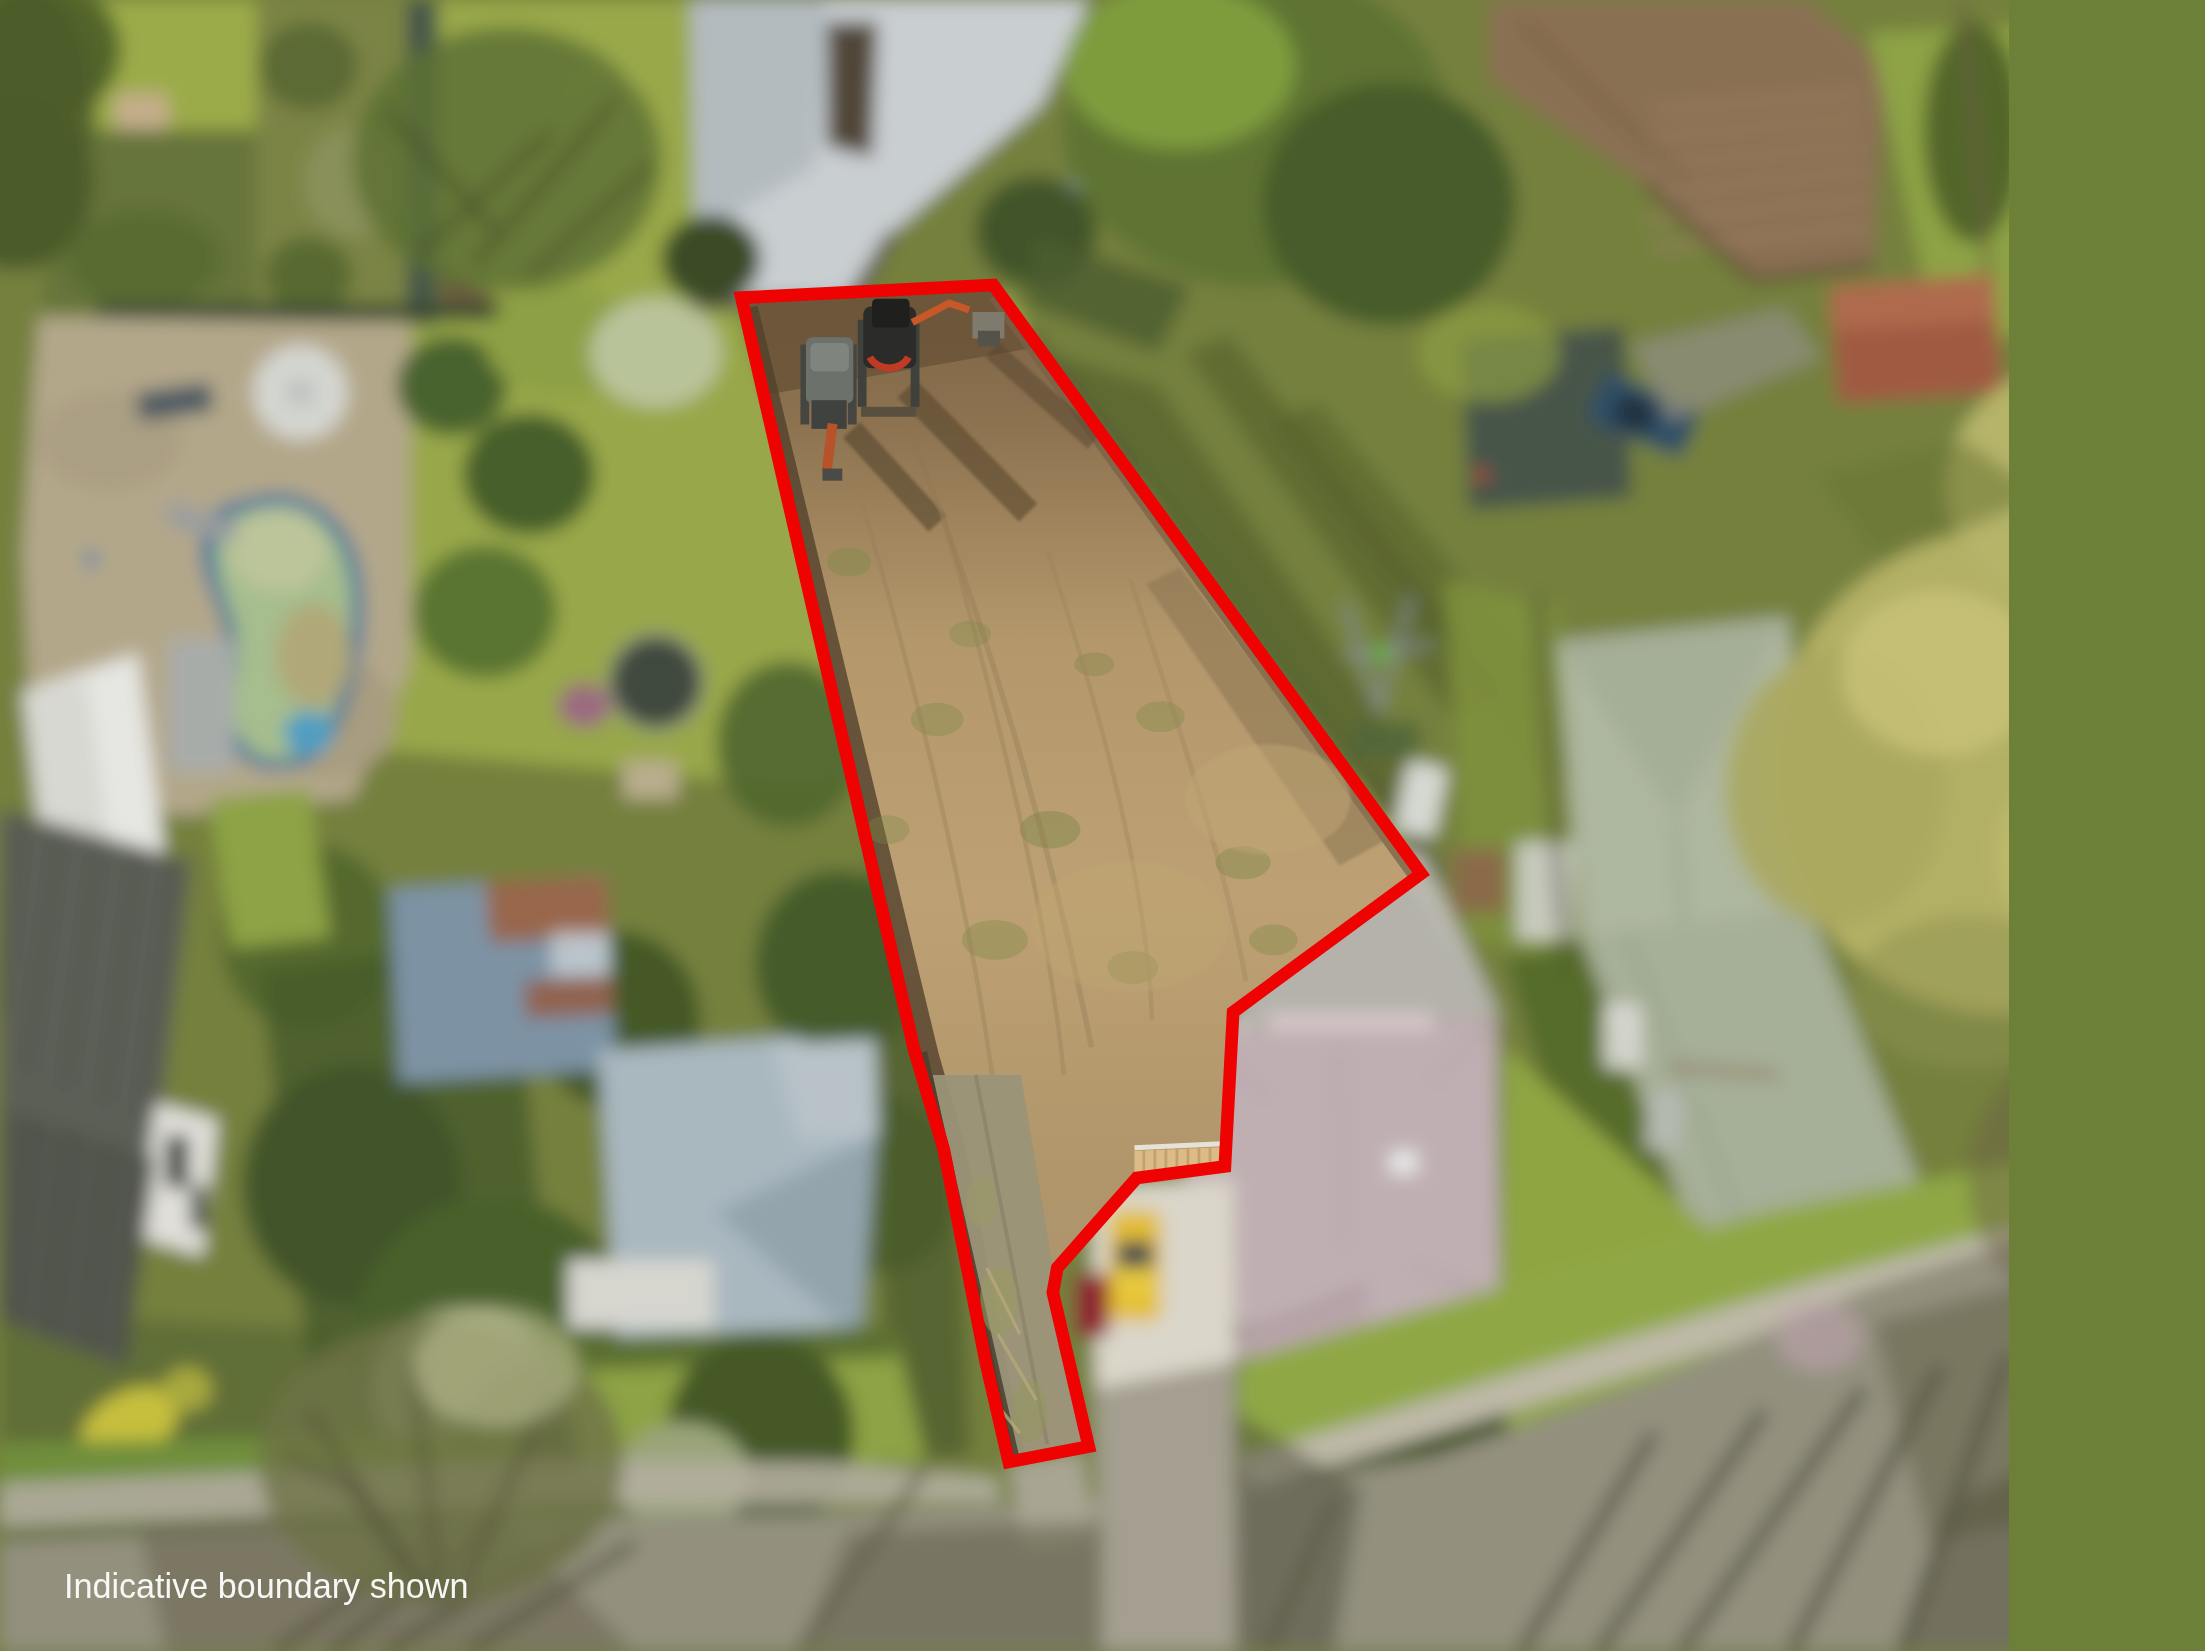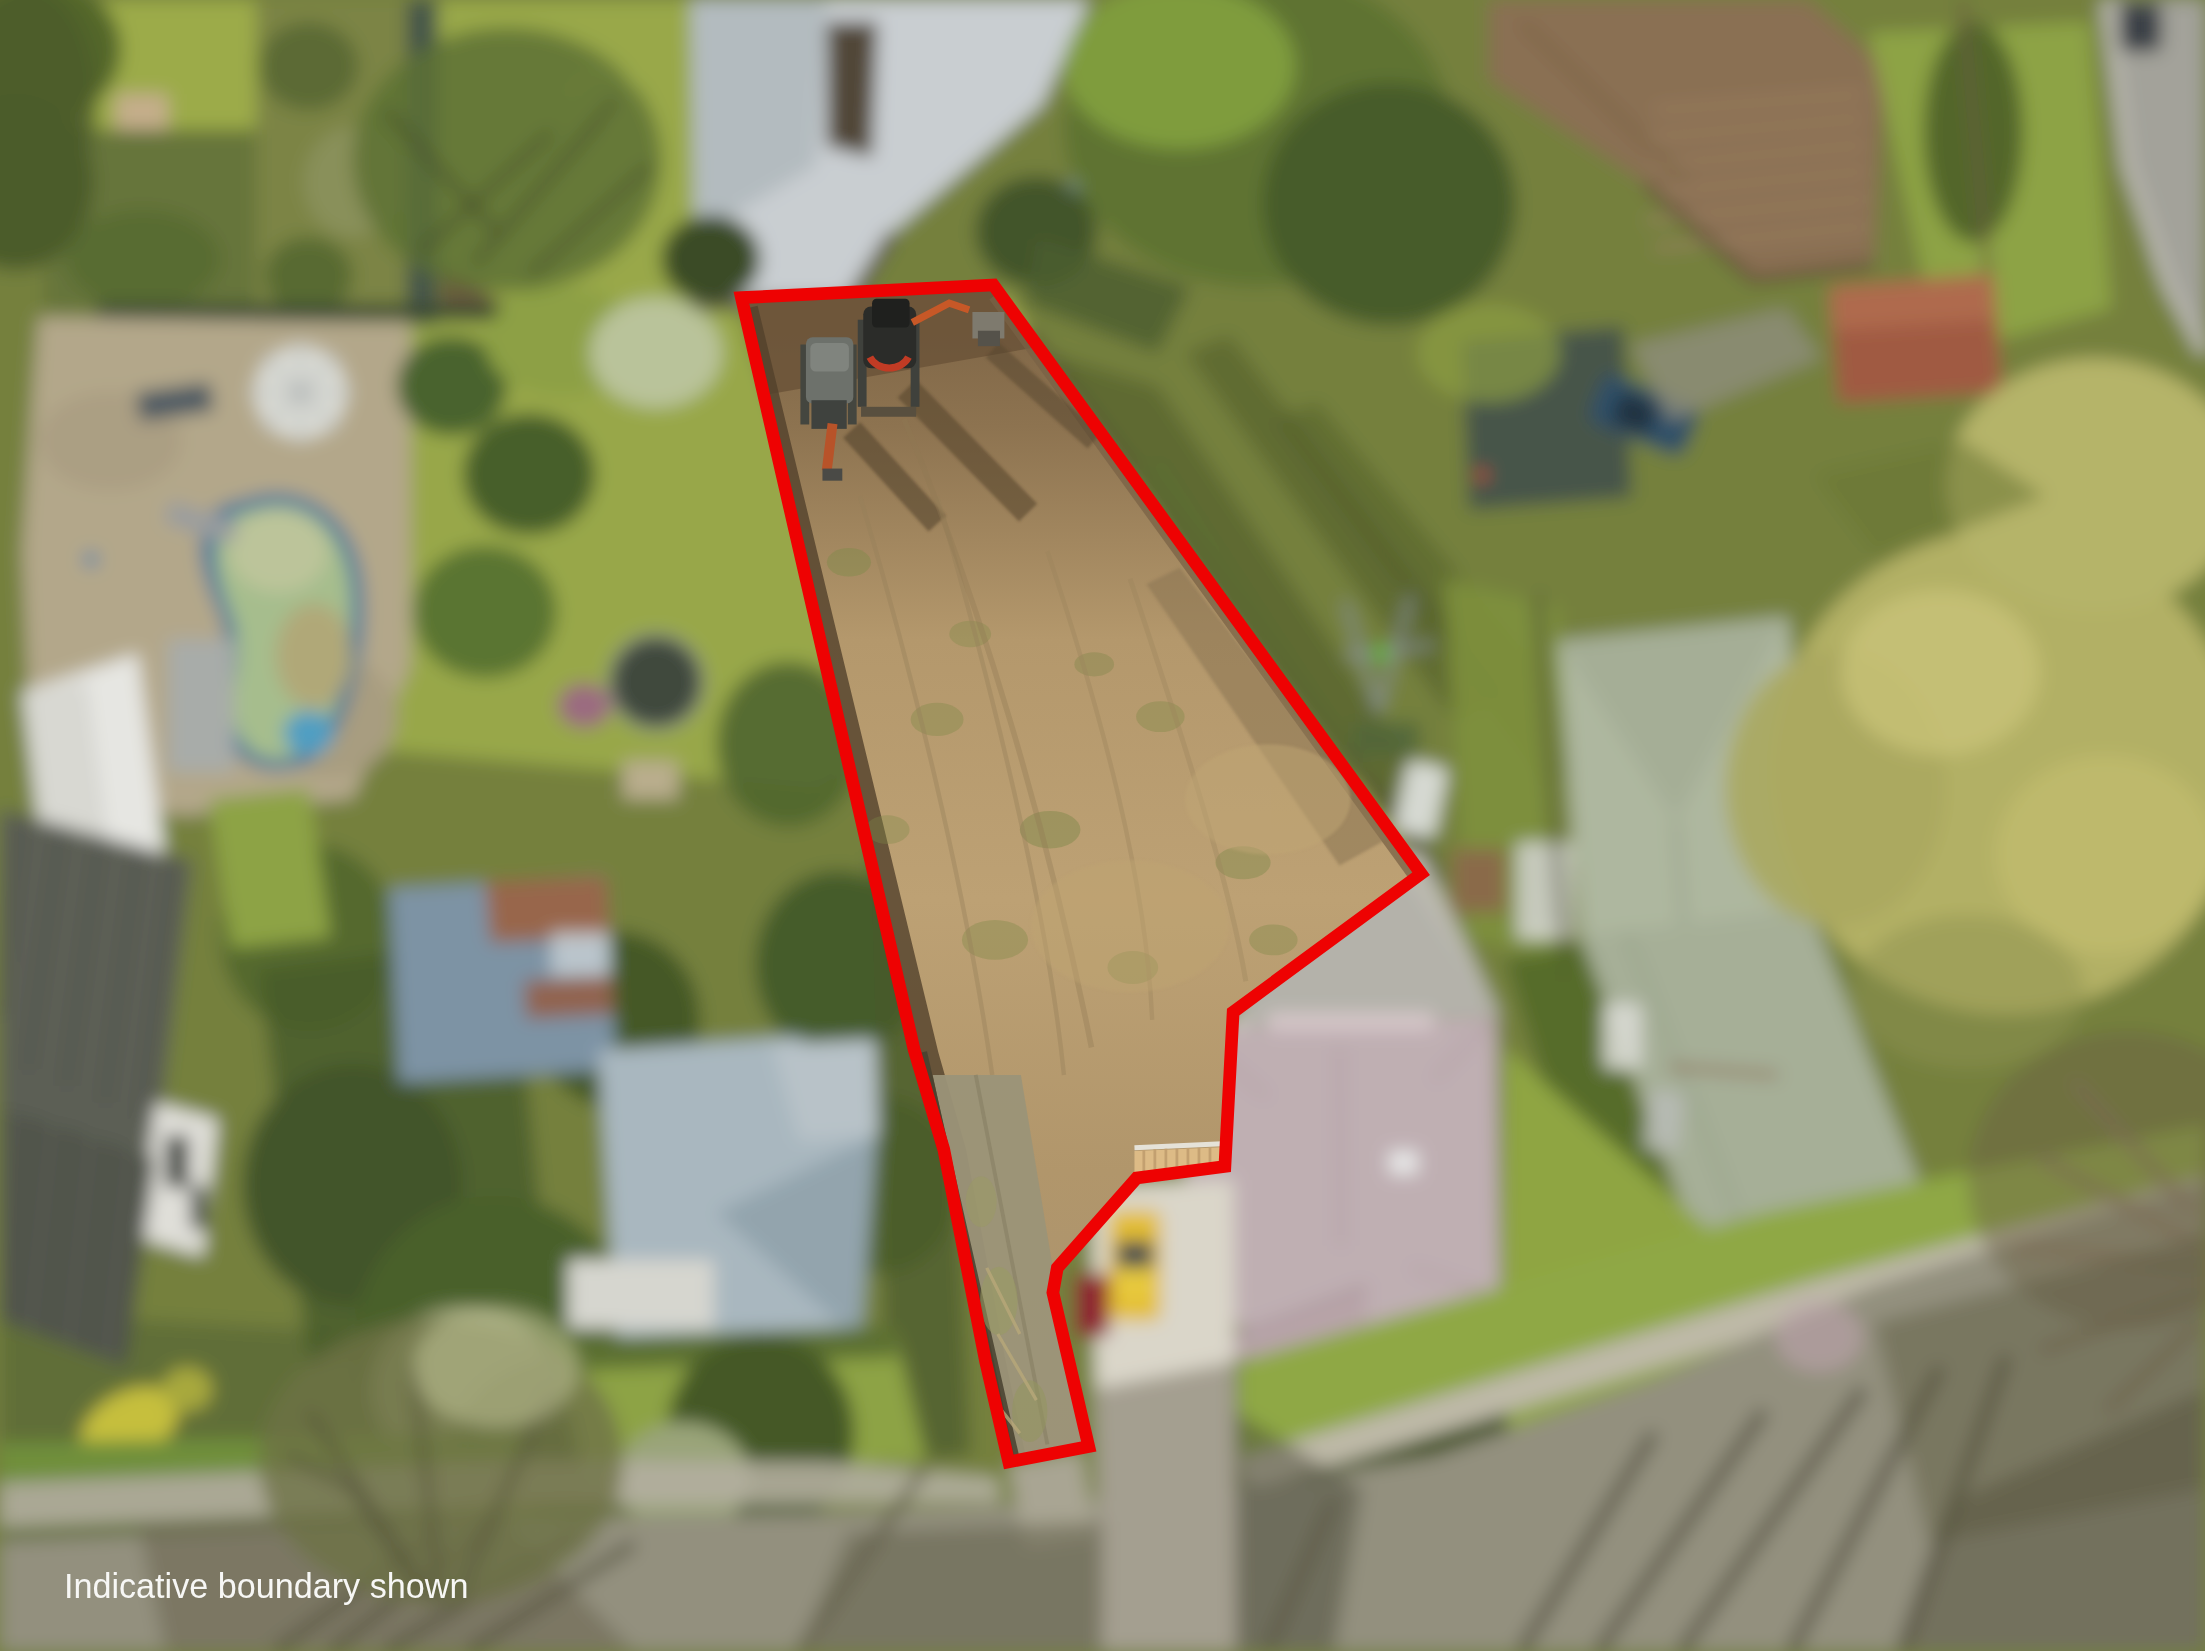--- a/index.html
+++ b/index.html
@@ -1,16 +1,16 @@
 <!DOCTYPE html>
 <html style="font-size:8.8px"><head>
 <meta charset="utf-8">
 <style>
   html,body{margin:0;padding:0;background:#6d8038;}
-  .stage{position:relative;width:2205px;height:1651px;overflow:hidden;font-family:"Liberation Sans", sans-serif;}
+  .stage{position:relative;width:2009px;height:1651px;overflow:hidden;font-family:"Liberation Sans", sans-serif;}
   svg{display:block;}
 </style>
 </head>
 <body>
 <div class="stage">
 <svg width="2205" height="1651" viewBox="0 0 4000 2995">
 <defs>
   <filter id="bb" x="-10%" y="-10%" width="120%" height="120%">
           <feGaussianBlur stdDeviation="16"></feGaussianBlur>
         </filter>

